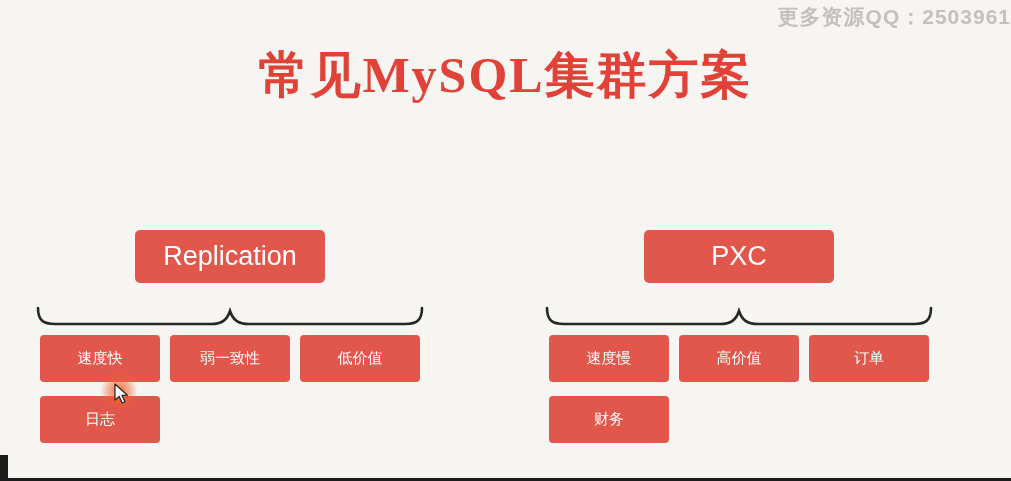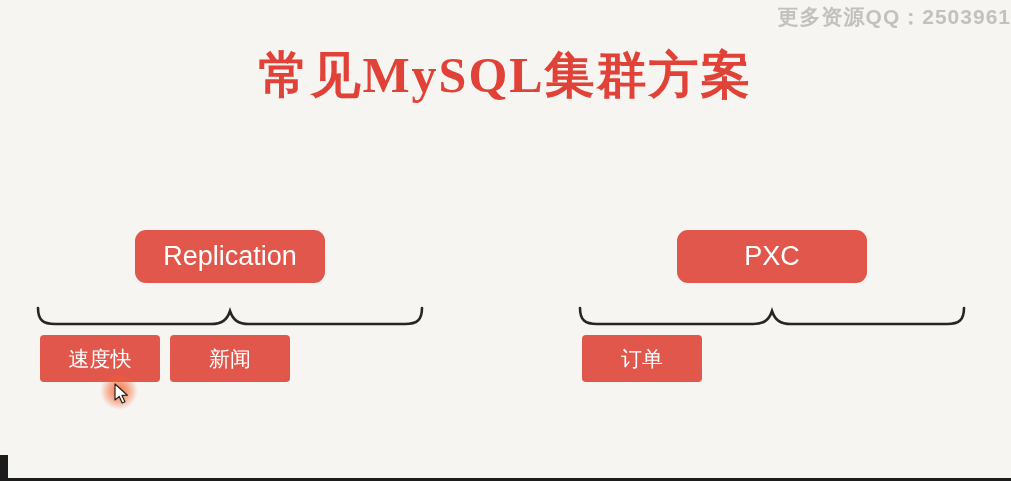--- a/index.html
+++ b/index.html
@@ -20,32 +20,32 @@
     position:absolute;top:42px;left:0;width:100%;
     margin:0;text-align:center;
     font-family:"Liberation Serif","DejaVu Serif",serif;
     font-size:50px;font-weight:800;letter-spacing:2px;
     color:var(--title,#e04238);
   }
 
   .group{position:absolute;top:230px;width:390px;}
   .header{
     width:190px;height:53px;margin:0 auto;
-    background:var(--box,#e2574b);border-radius:11px;
+    background:var(--box,#e2574b);border-radius:5px;
     color:#fff;font-size:27px;
     display:flex;align-items:center;justify-content:center;
   }
   .brace{display:block;margin:22px auto 4px auto;}
   .grid{
     display:grid;grid-template-columns:repeat(3,120px);
     column-gap:10px;row-gap:14px;justify-content:center;
   }
   .box{
     height:47px;background:var(--box,#e2574b);border-radius:4px;
-    color:#fff;font-size:21px;
+    color:#fff;font-size:15px;
     display:flex;align-items:center;justify-content:center;
     white-space:nowrap;
   }
 
   .edge-bottom{position:absolute;left:0;bottom:0;width:100%;height:3px;background:#1c1c1c;}
   .edge-corner{position:absolute;left:0;bottom:0;width:8px;height:26px;background:#1c1c1c;}
 
   .cursor-glow{
     position:absolute;left:100px;top:372px;width:38px;height:38px;
     background:radial-gradient(circle,rgba(243,96,42,0.9) 0%,rgba(243,96,42,0.45) 40%,rgba(243,96,42,0) 70%);
@@ -62,31 +62,36 @@
 
   <h1 class="title">常见MySQL集群方案</h1>
 
   <section class="group" style="left:35px">
     <div class="header">Replication</div>
     <svg class="brace" width="390" height="26" viewBox="0 0 390 26">
       <path d="M3,3 C3,15 8,19 20,19 L176,19 C187,19 192,15 195,6 C198,15 203,19 214,19 L370,19 C382,19 387,15 387,3" fill="none" stroke="#262626" stroke-width="2.6" stroke-linecap="round"></path>
     </svg>
     <div class="grid">
       <div class="box">速度快</div>
-      <div class="box">新闻</div>
+      <div class="box">弱一致性</div>
+      <div class="box">低价值</div>
+      <div class="box">日志</div>
     </div>
   </section>
 
-  <section class="group" style="left:577px">
+  <section class="group" style="left:544px">
     <div class="header">PXC</div>
     <svg class="brace" width="390" height="26" viewBox="0 0 390 26">
       <path d="M3,3 C3,15 8,19 20,19 L176,19 C187,19 192,15 195,6 C198,15 203,19 214,19 L370,19 C382,19 387,15 387,3" fill="none" stroke="#262626" stroke-width="2.6" stroke-linecap="round"></path>
     </svg>
     <div class="grid">
+      <div class="box">速度慢</div>
+      <div class="box">高价值</div>
       <div class="box">订单</div>
+      <div class="box">财务</div>
     </div>
   </section>
 
   <div class="cursor-glow"></div>
   <svg class="cursor" width="16" height="22" viewBox="0 0 16 22">
     <path d="M1,1 L1,17 L5.2,13.4 L8.2,20 L11,18.8 L8,12.4 L13.4,12.2 Z" fill="#ffffff" stroke="#222222" stroke-width="1.2" stroke-linejoin="round"></path>
   </svg>
 
   <div class="edge-bottom"></div>
   <div class="edge-corner"></div>

